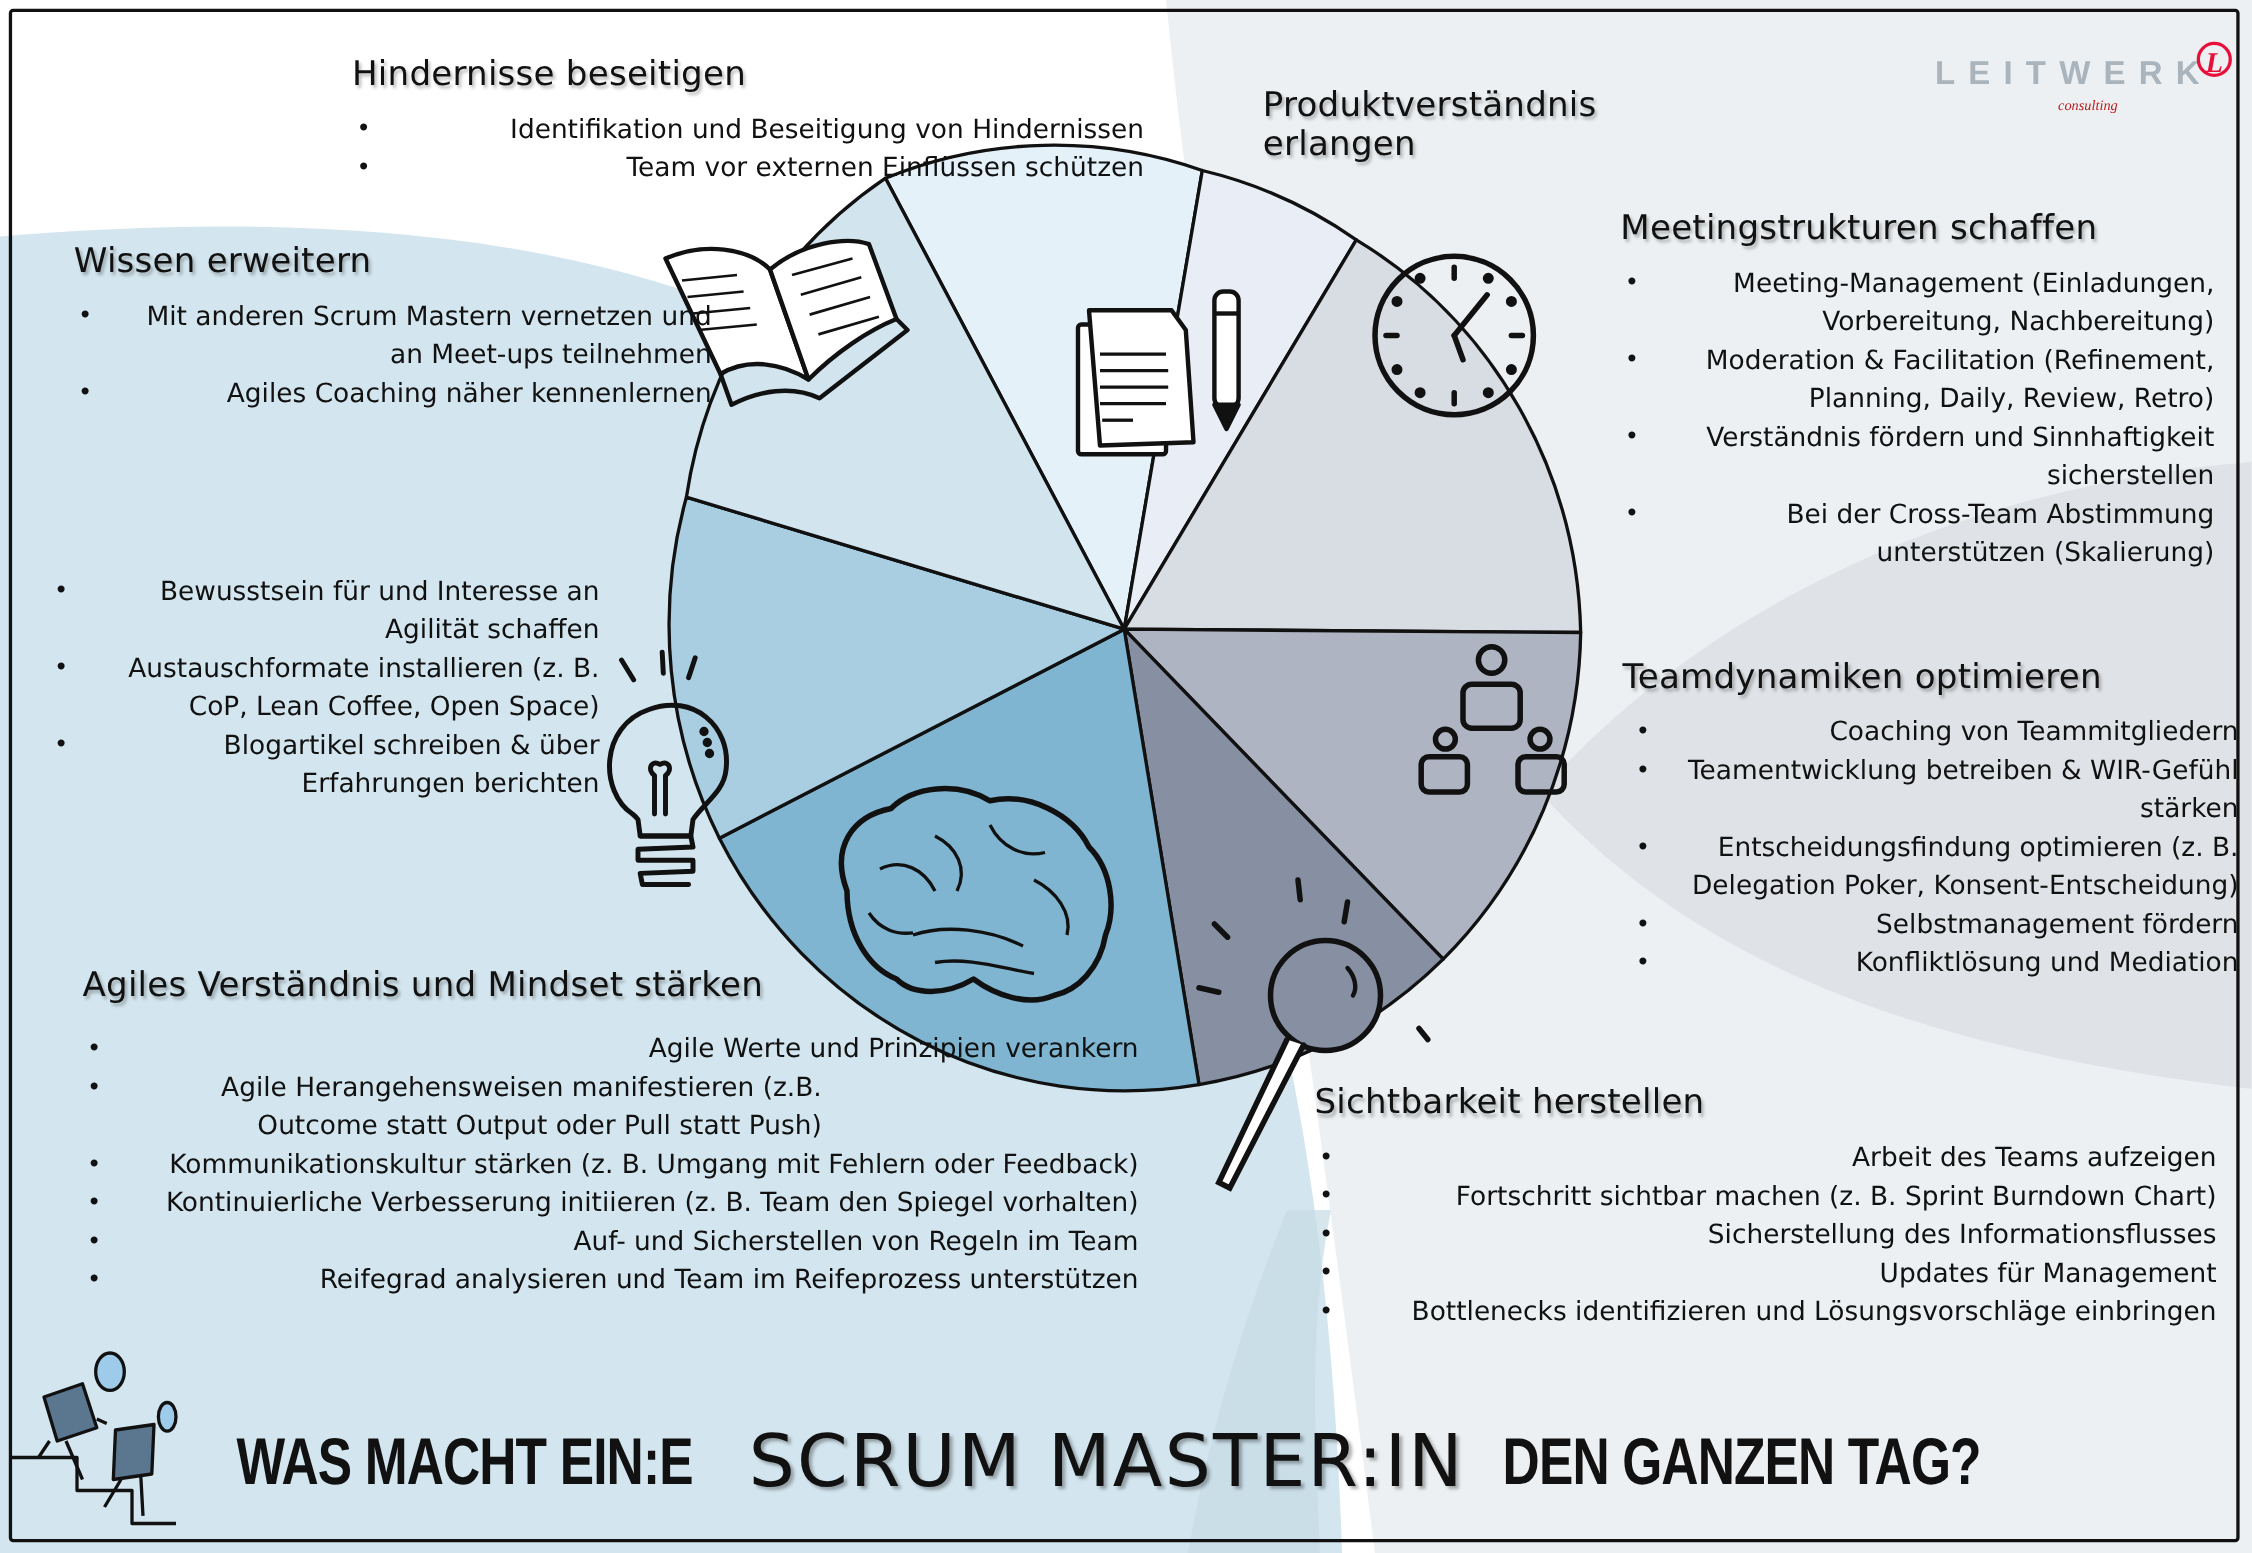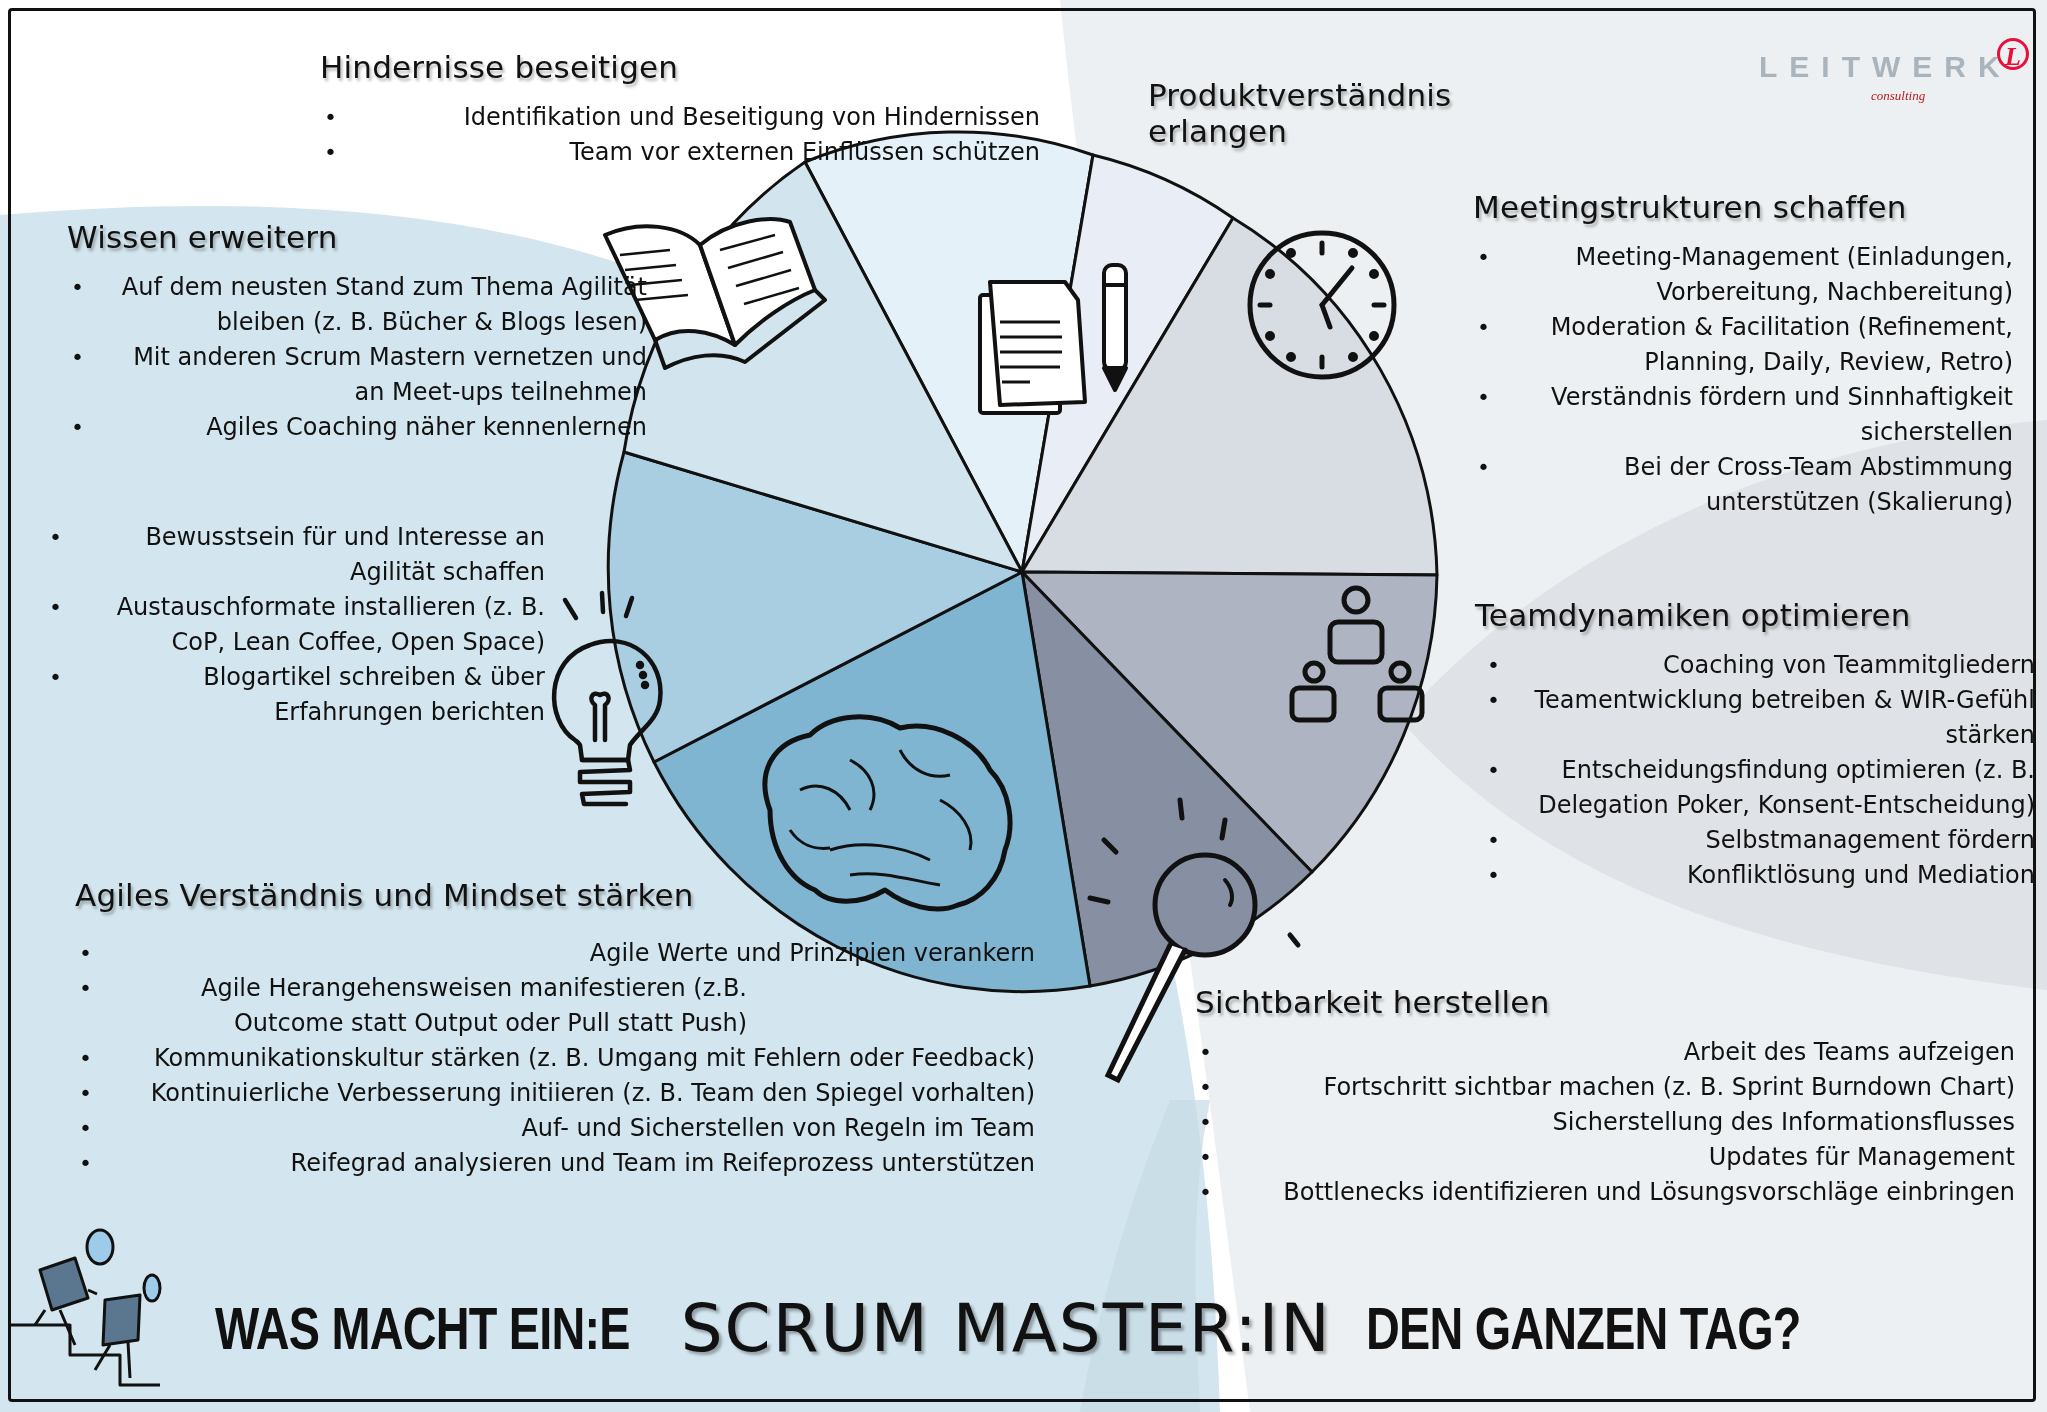--- a/index.html
+++ b/index.html
@@ -227,21 +227,20 @@
     <ul class="items">
       <li>Bewusstsein für und Interesse an Agilität schaffen</li>
       <li>Austauschformate installieren (z. B. CoP, Lean Coffee, Open Space)</li>
       <li>Blogartikel schreiben &amp; über Erfahrungen berichten</li>
     </ul>
   </div>
 
   <div class="block" style="left:48px;top:220px;width:580px;margin-left:19px;">
     <h2 class="heading">Wissen erweitern</h2>
     <ul class="items">
-      <li>Auf dem neusten Stand zum Thema Agilität bleiben (z. B. Bücher &amp; Blogs lesen)</li>
       <li>Mit anderen Scrum Mastern vernetzen und an Meet-ups teilnehmen</li>
       <li>Agiles Coaching näher kennenlernen</li>
     </ul>
   </div>
 
   <div class="title">
     <span class="title-bold t1">WAS MACHT EIN:E</span>
     <span class="title-script">SCRUM MASTER:IN</span>
     <span class="title-bold t3">DEN GANZEN TAG?</span>
   </div>

